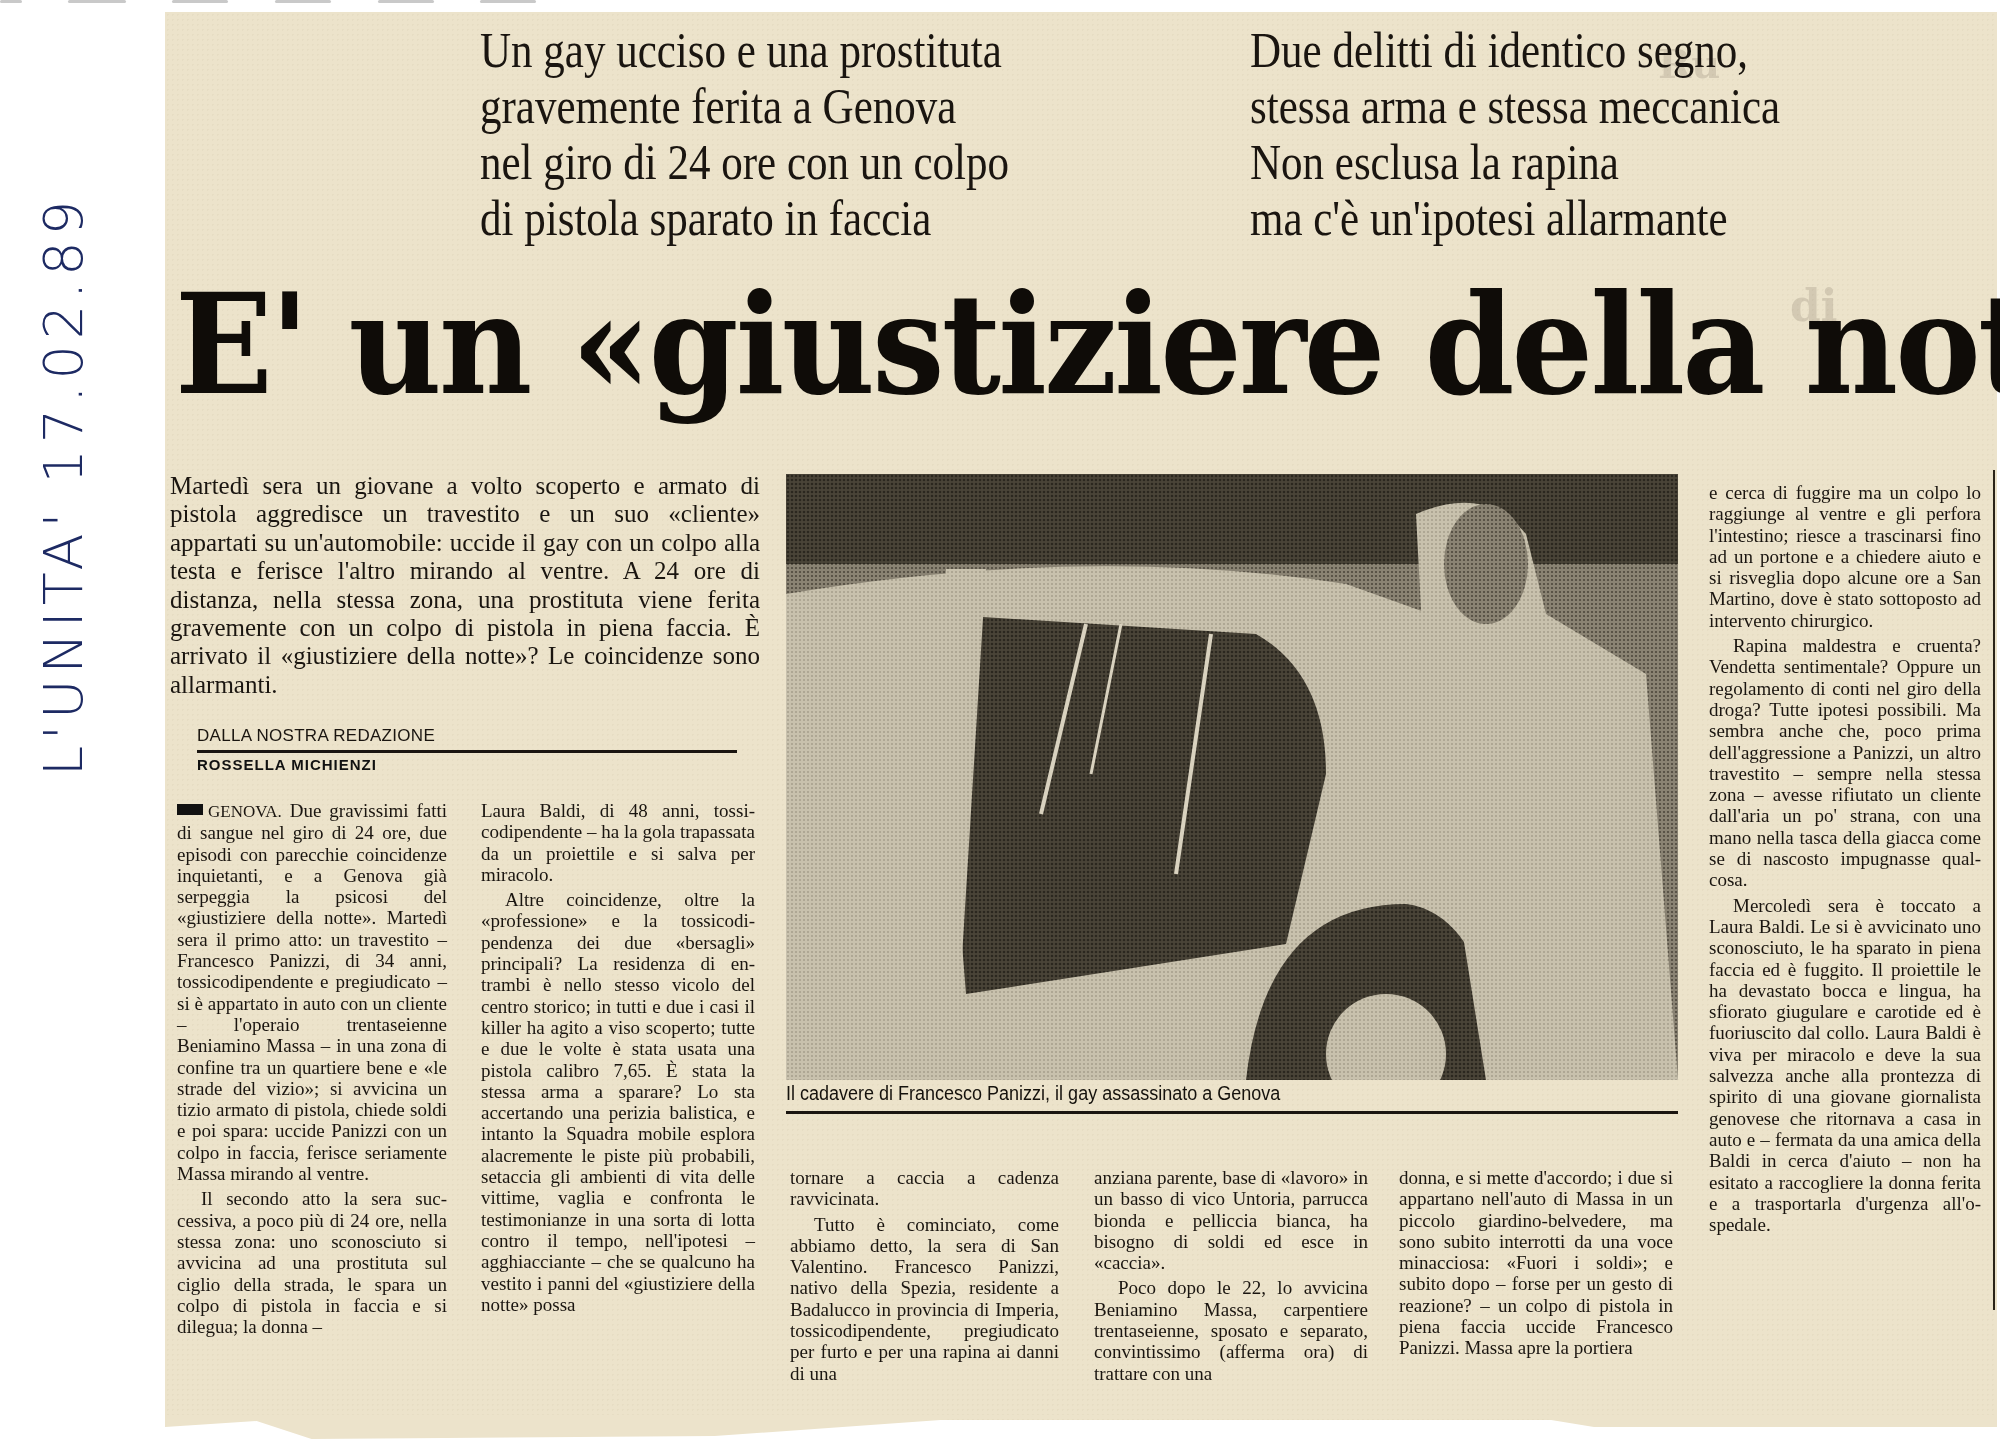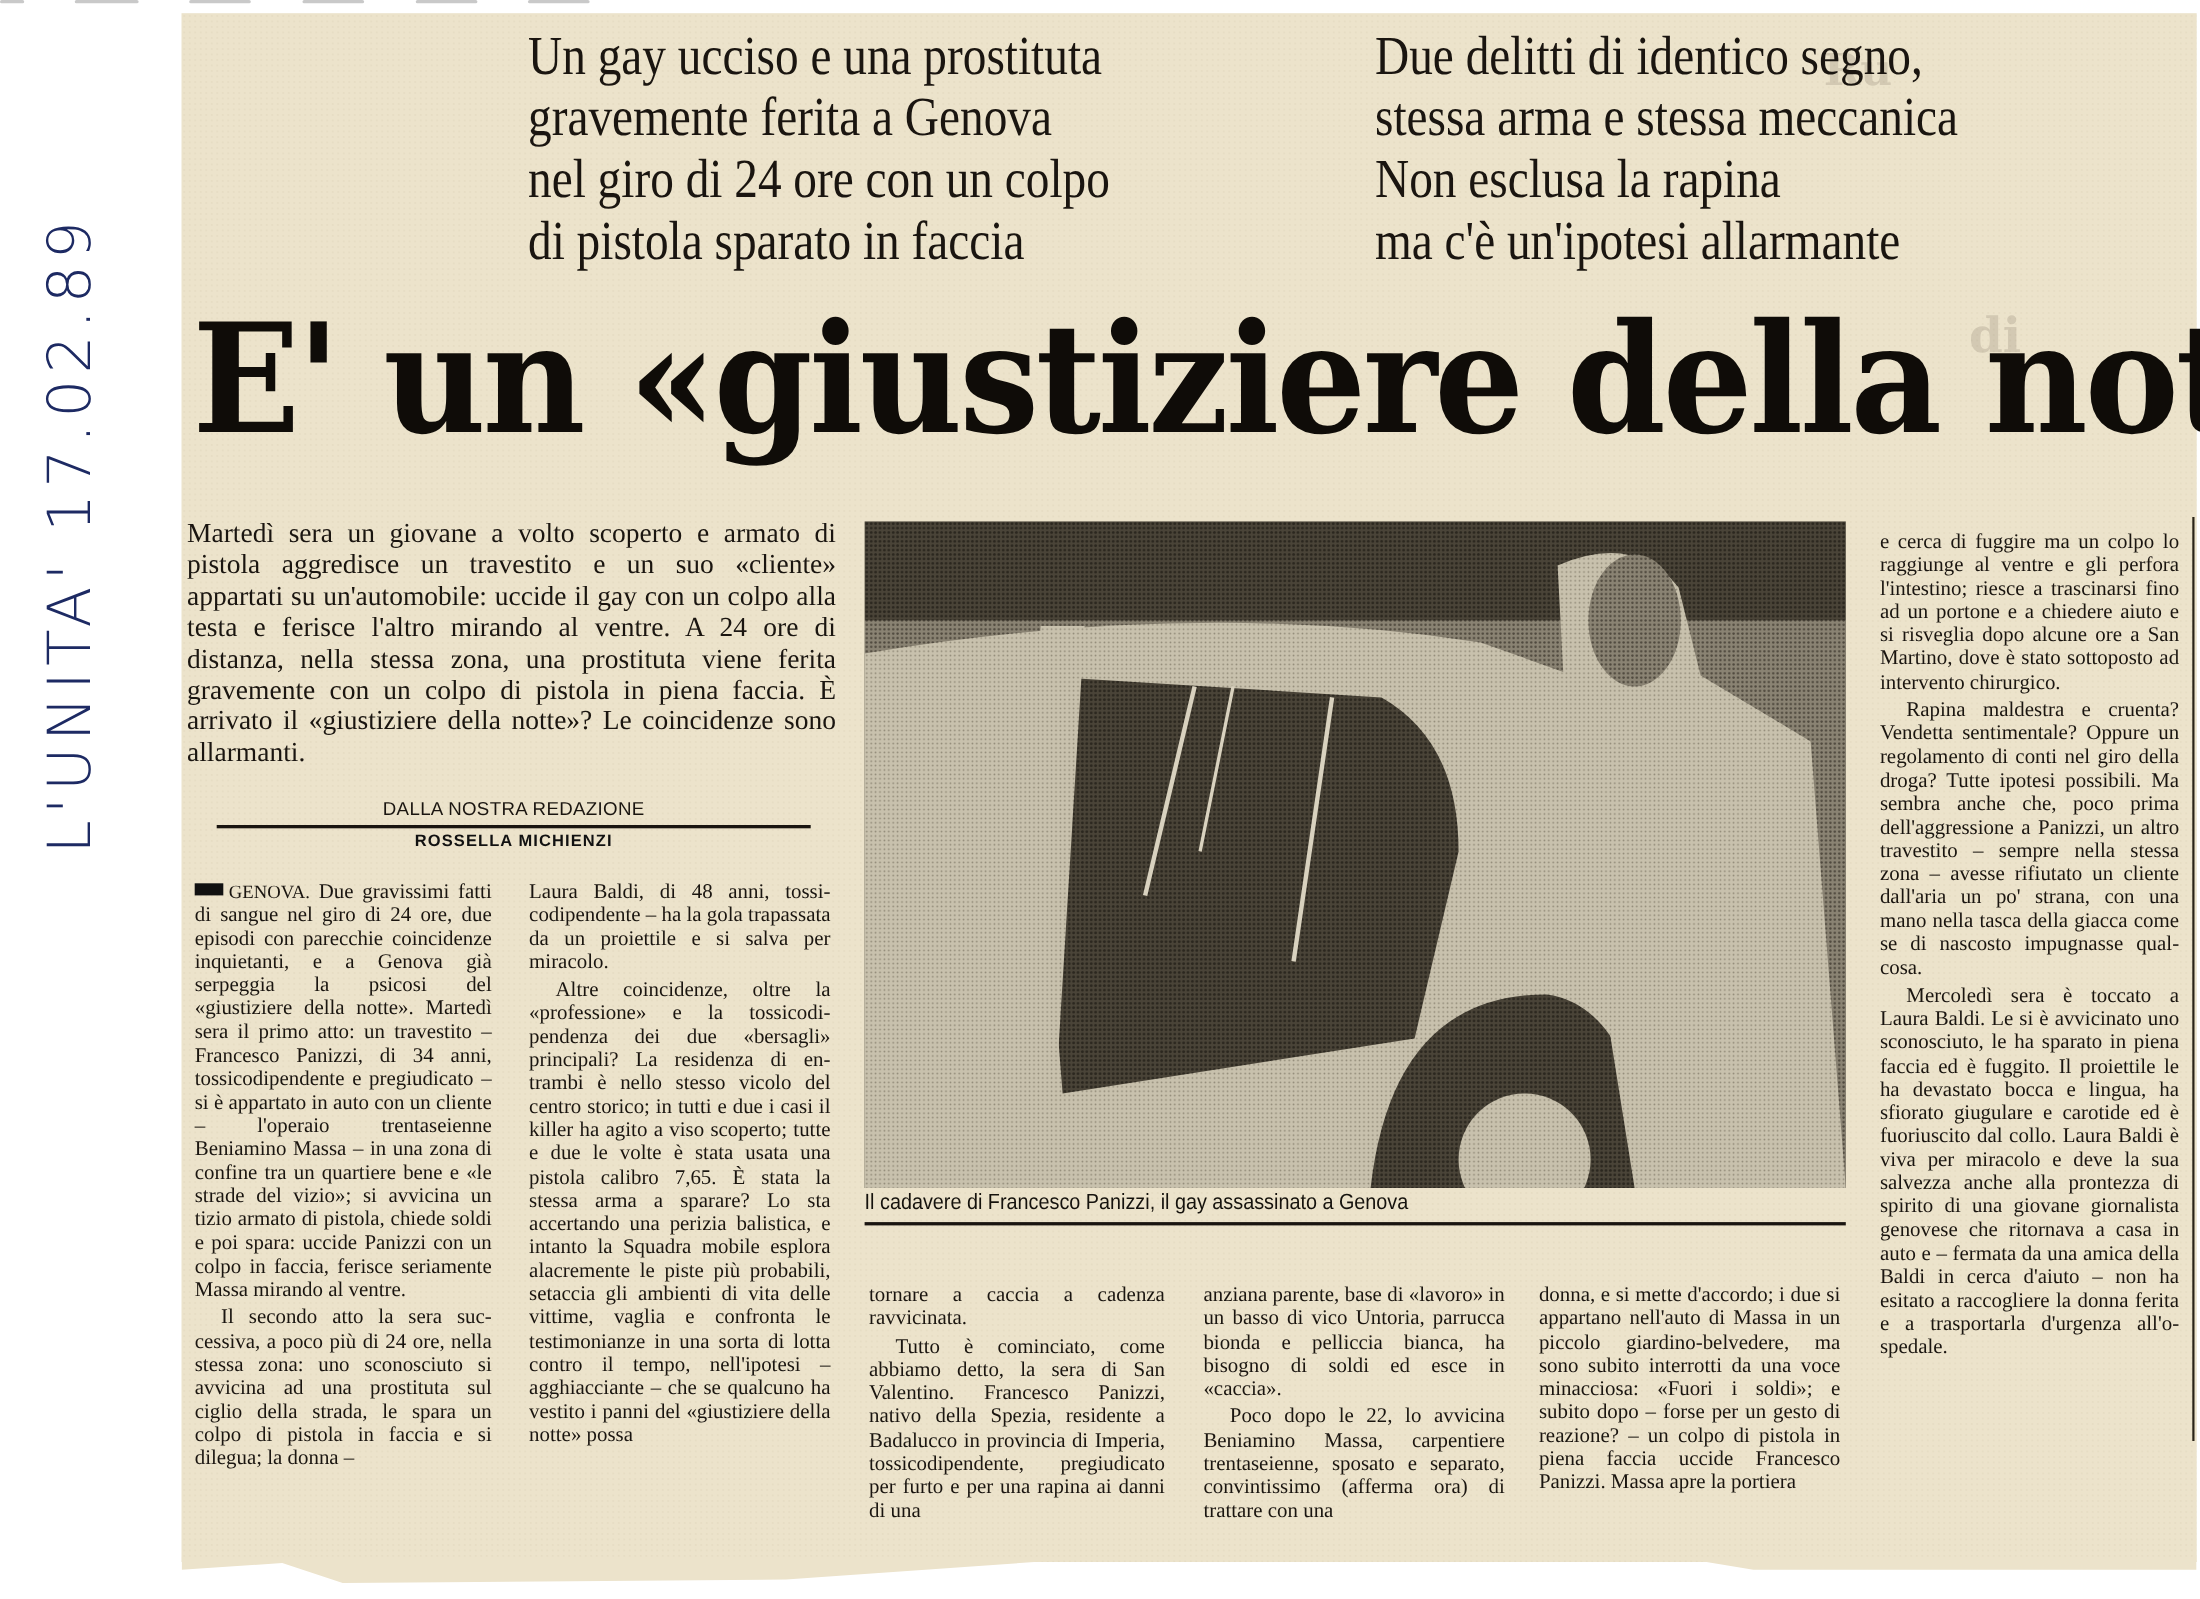--- a/index.html
+++ b/index.html
@@ -36,21 +36,21 @@
   .title {
     position: absolute; left: 175px; top: 270px; white-space: nowrap;
     font-family: "DejaVu Serif", serif; font-weight: bold; font-size: 138px; line-height: 150px;
     color: #0f0c08; letter-spacing: -3px; transform: scaleX(0.93); transform-origin: left top;
   }
   .lead {
     position: absolute; left: 170px; top: 472px; width: 590px;
     font-family: "Liberation Serif", serif; font-size: 25px; line-height: 28.4px;
     text-align: justify; color: #1a1510;
   }
-  .byline-wrap { position: absolute; left: 197px; top: 726px; width: 540px; text-align: center; }
+  .byline-wrap { position: absolute; left: 197px; top: 726px; width: 540px; text-align: left; }
   .from-desk { font-family: "Liberation Sans", sans-serif; font-size: 17px; color: #1a1510; letter-spacing: 0.3px; }
   .byline-rule { height: 3px; background: #1a1510; margin: 4px 0 3px 0; }
   .author { font-family: "Liberation Sans", sans-serif; font-weight: bold; font-size: 15px; letter-spacing: 1px; color: #111; }
   .col {
     position: absolute; font-family: "Liberation Serif", serif; font-size: 19px; line-height: 21.3px;
     text-align: justify; color: #1a1510; hyphens: manual;
   }
   .col p { margin: 4px; text-indent: 24px; }
   .col p.first { text-indent: 0; }
   .dateline-block { display: inline-block; width: 26px; height: 11px; background: #111; margin-right: 5px; vertical-align: 2px; }

